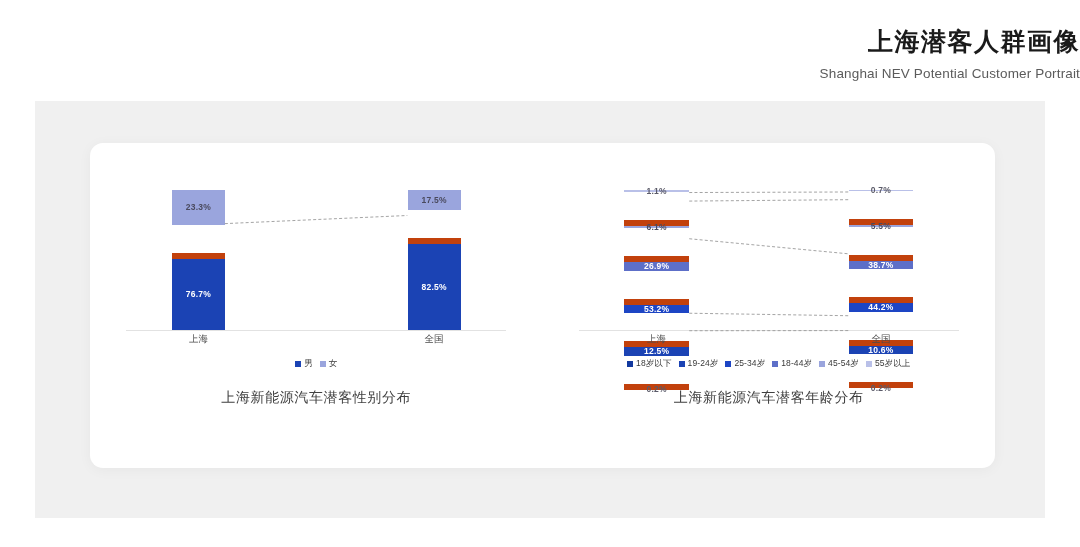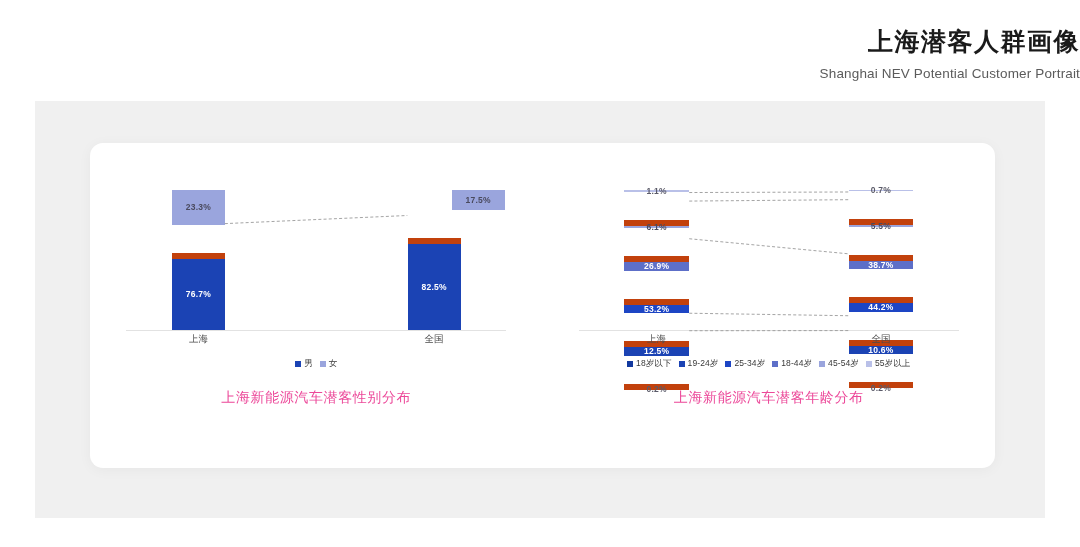--- a/index.html
+++ b/index.html
@@ -183,21 +183,21 @@
     letter-spacing: 0.1px;
   }
 
   
   .caption {
     position: absolute;
     left: 0; right: 0;
     top: 246px;
     text-align: center;
     font-size: 14px;
-    color: #ec4899;
+    color: #404040;
     letter-spacing: 0.6px;
   }
 </style>
 </head>
 <body>
 
 <div id="page">
 
   <div class="header">
     <div class="title-cn">上海潜客人群画像</div>
@@ -215,21 +215,21 @@
             </svg>
             <div class="bar left-bar" style="width: 14%;">
               <div class="seg" style="height: 49px; background: rgb(154, 165, 221);">
                 <span class="seg-label on-light">23.3%</span>
               </div>
               <div class="seg" style="height: 107.38px; background: rgb(27, 67, 180);">
                 <span class="seg-label on-dark">76.7%</span>
               </div>
             </div>
             <div class="bar right-bar" style="width: 14%;">
-              <div class="seg" style="height: 25px; background: rgb(154, 165, 221); margin-left: 44px;">
+              <div class="seg" style="height: 25px; background: rgb(154, 165, 221);">
                 <span class="seg-label on-light">17.5%</span>
               </div>
               <div class="seg" style="height: 115.5px; background: rgb(27, 67, 180);">
                 <span class="seg-label on-dark">82.5%</span>
               </div>
             </div>
             <div class="axis-line"></div>
           </div>
           <div class="cat-labels">
             <div class="cat-label" style="left: 19%;">上海</div>

